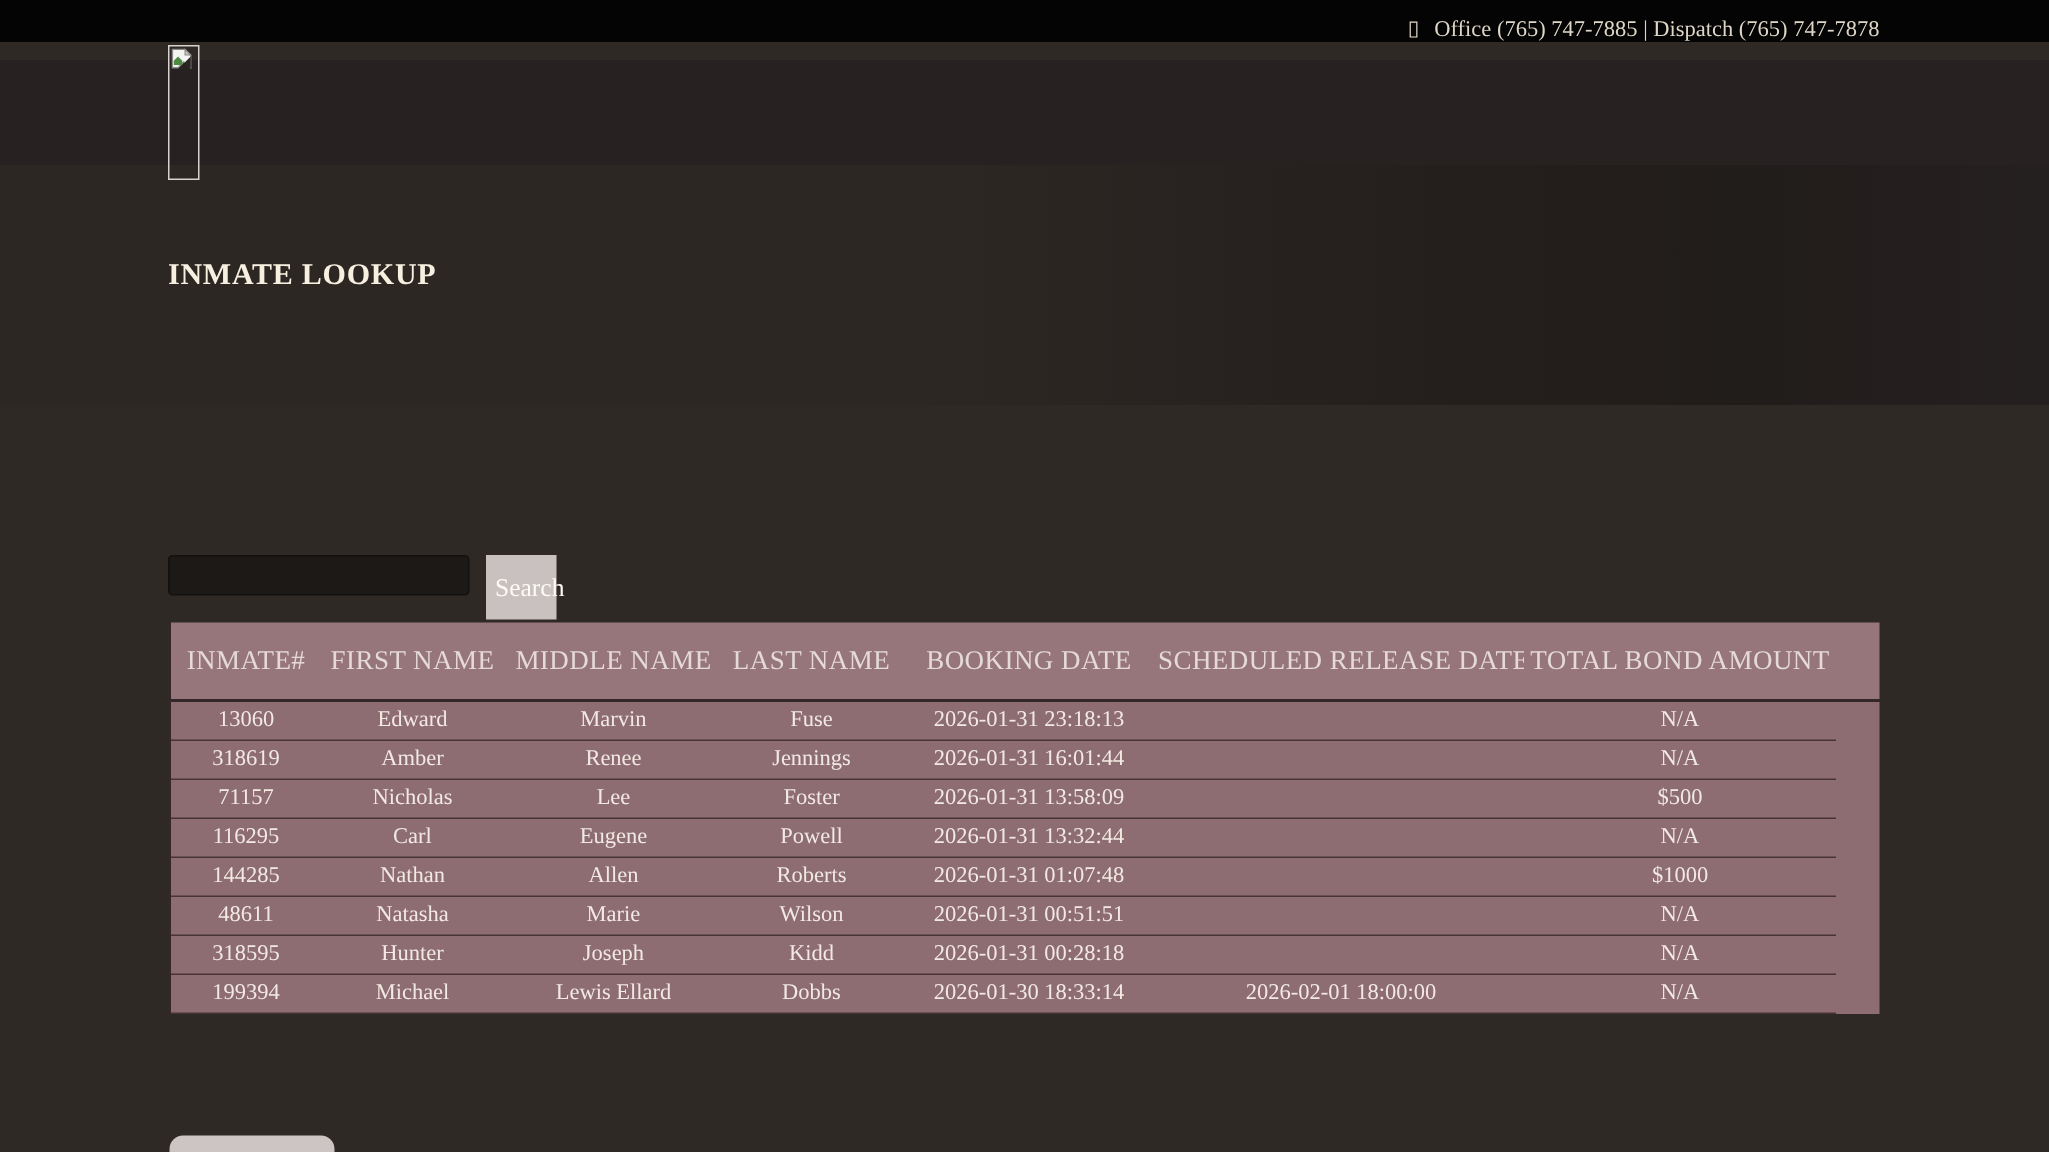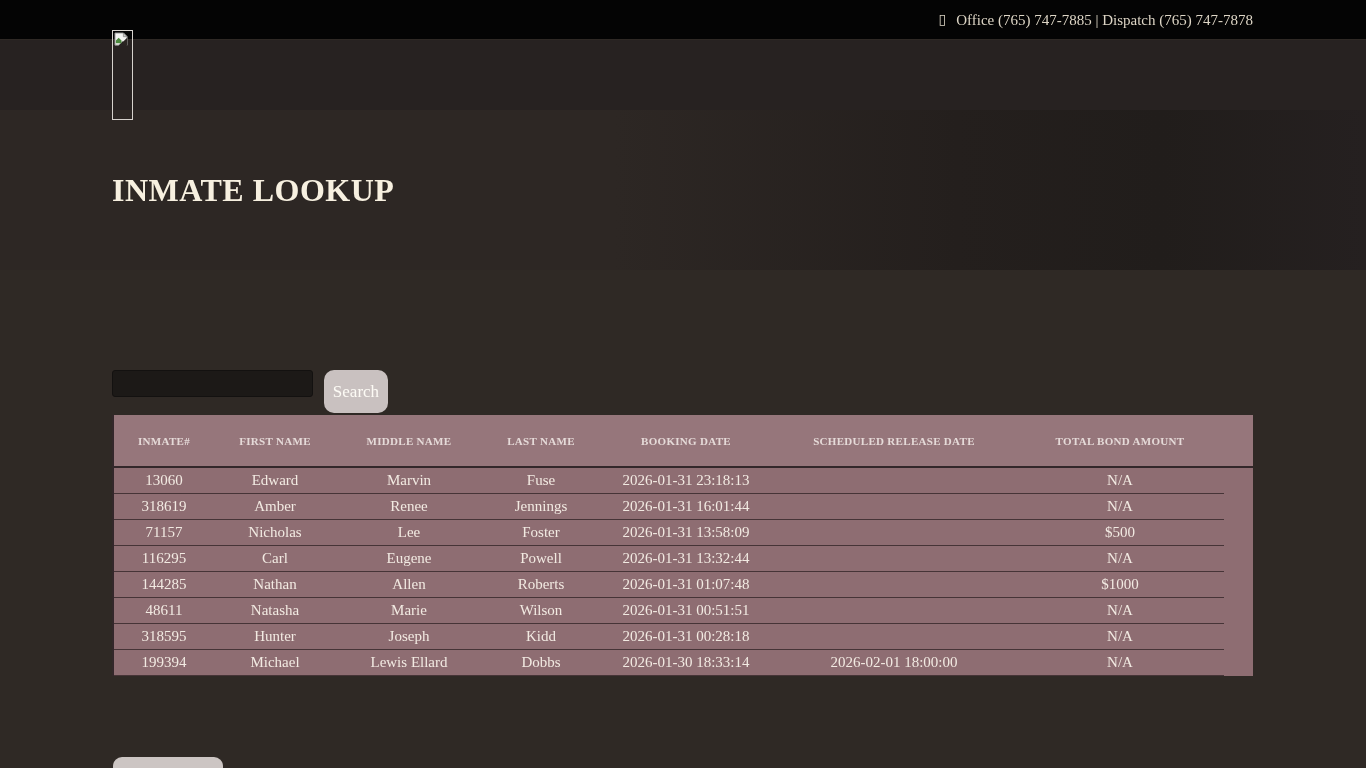--- a/index.html
+++ b/index.html
@@ -11,21 +11,21 @@
     height: 768px;
     overflow: hidden;
     position: relative;
     background: var(--page-bg, #2f2925);
     font-family: "Liberation Serif", serif;
   }
 
   
   .topbar {
     position: absolute; top: 0; left: 0;
-    width: 100%; height: 39px;
+    width: 100%; height: 28px;
     background: var(--topbar-bg, #040404);
     color: var(--topbar-text, #ded6c6);
     font-size: 15px; line-height: 40px;
     z-index: 3;
   }
   .topbar-inner { margin-right: 113px; text-align: right; }
   .phone-glyph {
     display: inline-block;
     margin-right: 10px;
     font-size: 14px;
@@ -57,21 +57,21 @@
     border: 1px solid #d6d2cd;
     z-index: 4;
     cursor: pointer;
   }
   .logo svg { position: absolute; top: 1px; left: 1px; }
 
   
   .page-title {
     position: absolute; left: 112px; top: 172px;
     margin: 0;
-    font-size: 32px; font-weight: bold;
+    font-size: 20px; font-weight: bold;
     letter-spacing: 0.5px;
     color: var(--title-text, #f7f0e0);
     z-index: 2;
   }
 
   
   .search-input {
     position: absolute; left: 112px; top: 370px;
     width: 201px; height: 27px;
     box-sizing: border-box;
@@ -79,24 +79,24 @@
     border: 1px solid #131110;
     border-radius: 3px;
     color: #e8e0d5;
     font-family: "Liberation Serif", serif;
     font-size: 15px;
     padding: 0 6px;
     z-index: 2;
   }
   .search-btn {
     position: absolute; left: 324px; top: 370px;
-    width: 64px; height: 43px;
+    width: 47px; height: 43px;
     background: var(--button-bg, #c9c1c0);
     border: none;
-    border-radius: 10px;
+    border-radius: 0;
     color: #fdfbf5;
     font-family: "Liberation Serif", serif;
     font-size: 17px;
     cursor: pointer;
     z-index: 2;
   }
 
   
   .table-wrap {
     position: absolute; left: 112px; top: 415px;
@@ -110,22 +110,22 @@
       var(--table-bg, #8e6d72) 53px, var(--table-bg, #8e6d72) 100%);
     z-index: 2;
   }
   table {
     width: 100%;
     border-collapse: collapse;
     table-layout: fixed;
   }
   thead th {
     height: 51px;
-    font-size: 11px;
-    font-weight: bold;
+    font-size: 18px;
+    font-weight: normal;
     color: #e5dad8;
     text-align: center;
     padding: 0;
     letter-spacing: 0.3px;
     white-space: nowrap;
     overflow: hidden;
   }
   thead tr { border-bottom: 2px solid transparent; }
   tbody td {
     height: 25px;

